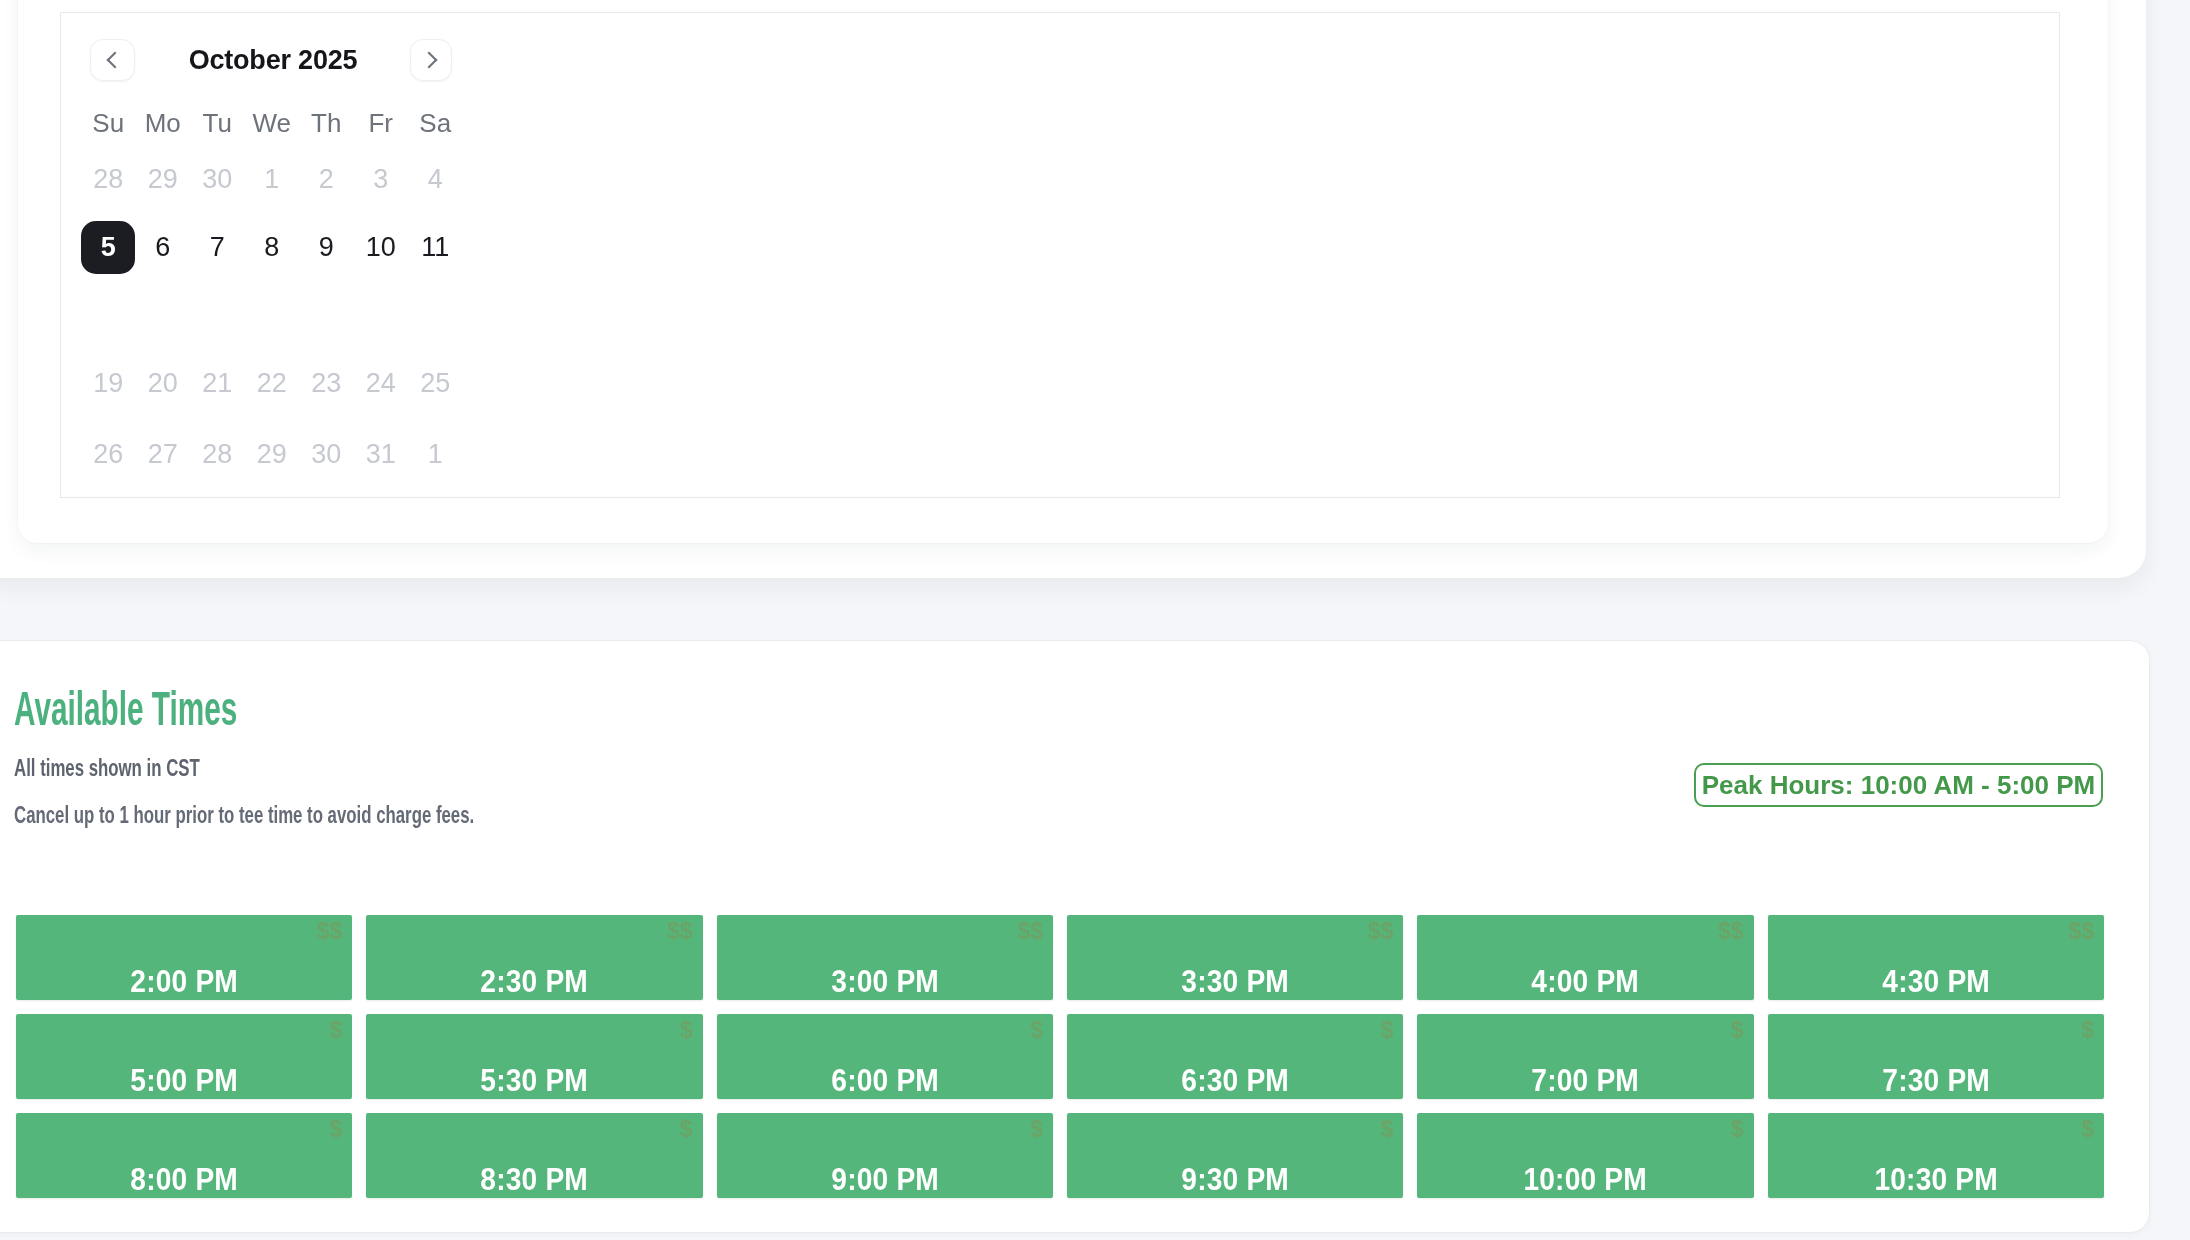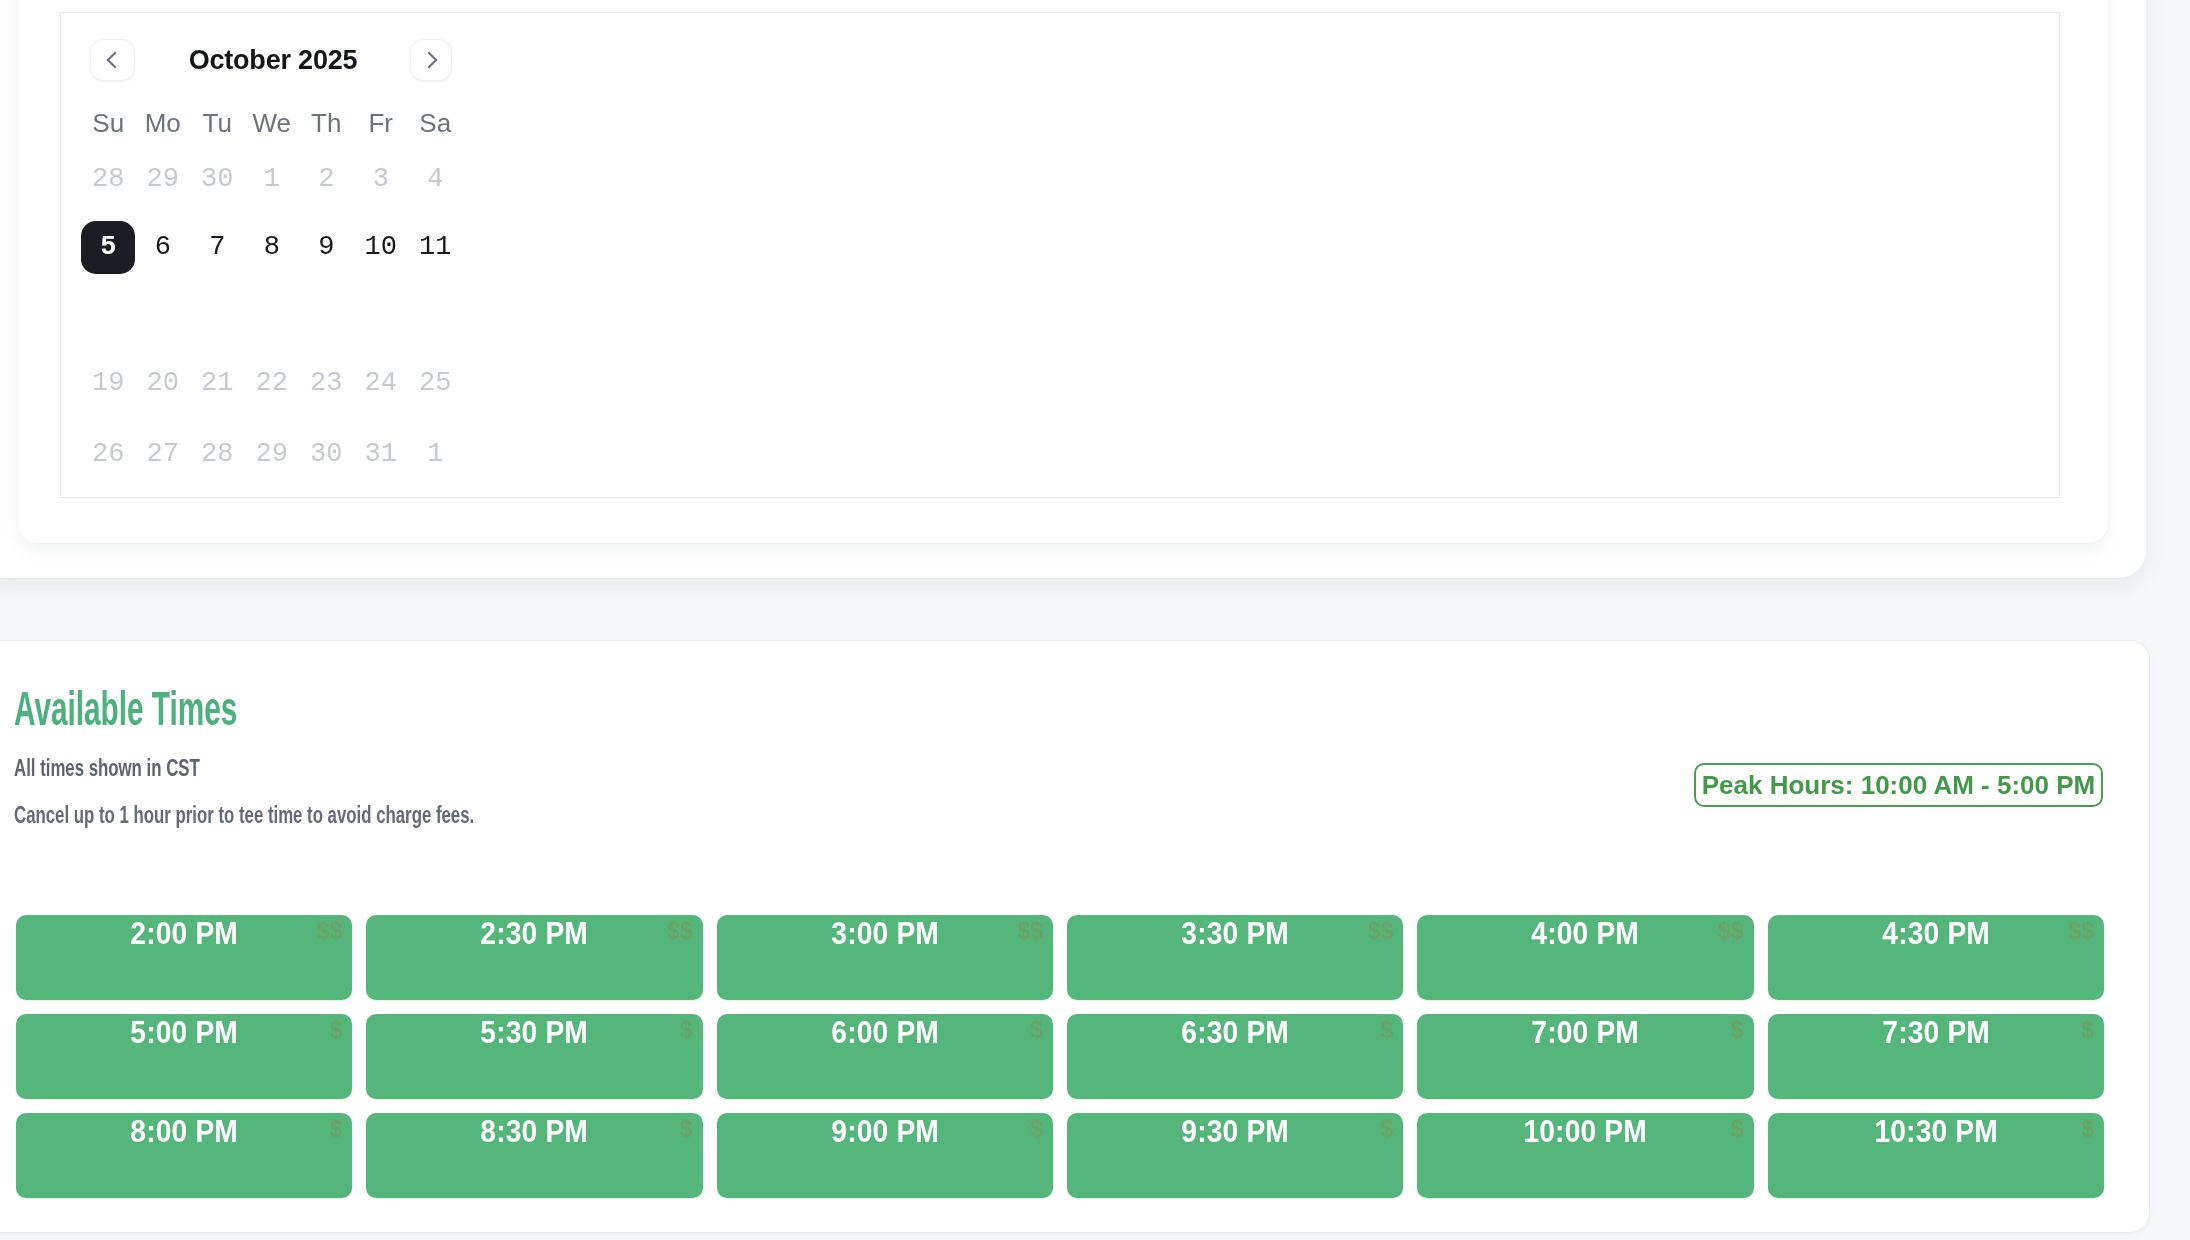--- a/index.html
+++ b/index.html
@@ -65,21 +65,21 @@
   }
   .wd{
     flex:0 0 54.5px; text-align:center;
     font-size:26px; color:#6e727b; font-weight:400; line-height:28px;
   }
   .weeks{left:20px; top:0; width:382px; height:486px;}
   .day-row{position:absolute; left:0; width:382px; height:56px; display:flex;}
   .day{
     flex:0 0 54.5px; height:56px;
     display:flex; align-items:center; justify-content:center;
-    font-size:27px; font-weight:500; color:var(--day-ink); cursor:pointer;font-family:Liberation Mono, monospace;
+    font-size:27px; font-weight:500; color:var(--day-ink); cursor:pointer;
   }
   .day .daybox{display:flex;align-items:center;justify-content:center;width:100%;height:100%;}
   .day.muted{color:var(--muted-day); cursor:default; font-weight:400;}
   .day.selected .daybox{
     width:54px; height:53px; border-radius:15px;
     background:var(--selected-day-bg); color:#fff; font-weight:600;
   }
 
   
   .card-times{
@@ -110,22 +110,22 @@
     margin-top:28px;
   }
 
   .slot-grid{
     left:39px; top:274px; width:2088px;
     display:grid; grid-template-columns:repeat(6,1fr);
     column-gap:14px; row-gap:14px; grid-auto-rows:85px;
   }
   .slot{
     position:relative; border:none; outline:none;
-    background:var(--accent-green); border-radius:10px;
-    display:flex; align-items:flex-start; justify-content:center;
+    background:var(--accent-green); border-radius:2px;
+    display:flex; align-items:flex-end; justify-content:center;
     cursor:pointer; box-shadow:0 1px 2px rgba(20,60,40,.10);
   }
   .slot-label{
     font-family:"Liberation Sans","DejaVu Sans",sans-serif;
     font-size:32px; font-weight:700; color:#fff; white-space:nowrap;
     transform:scaleX(.88); letter-spacing:.2px;
   }
   .price{
     position:absolute; top:5px; right:10px;
     font-size:23px; font-weight:700; color:var(--price-green); opacity:.95;

